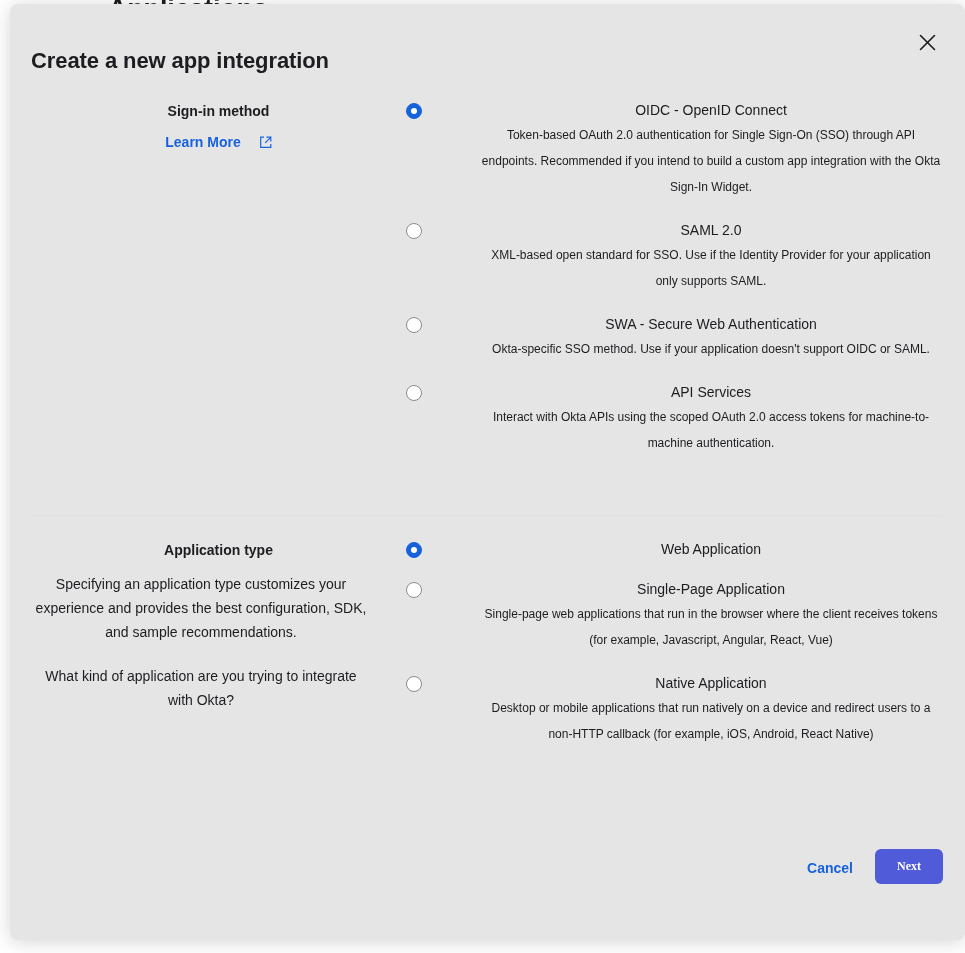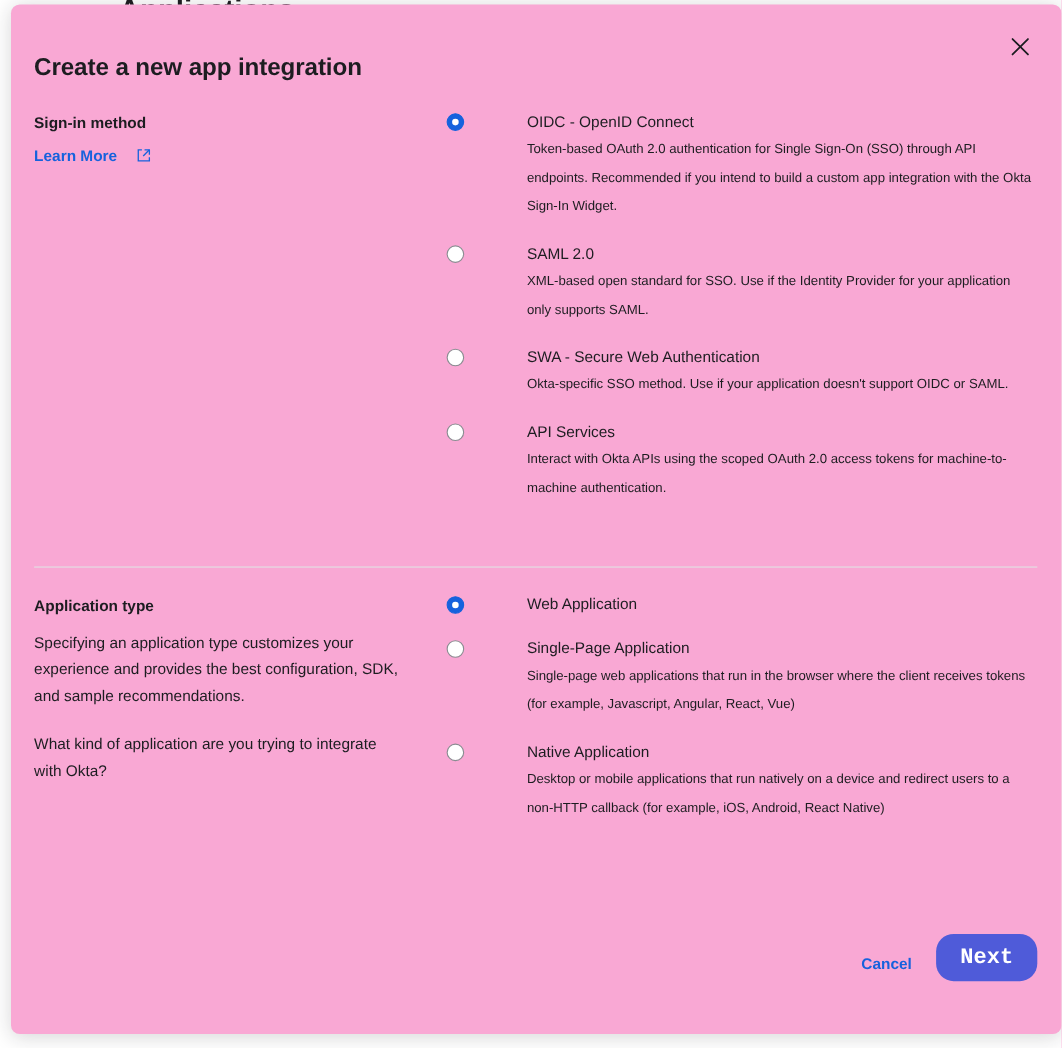--- a/index.html
+++ b/index.html
@@ -33,21 +33,21 @@
     letter-spacing: -0.2px;
   }
 
   
   .modal {
     position: absolute;
     top: 4px;
     left: 10px;
     width: 955px;
     height: 936px;
-    background: #f9a8d4;
+    background: #e5e5e5;
     border-radius: 8px;
     box-shadow: 0 2px 18px rgba(29,29,33,0.18);
     overflow: hidden;
   }
 
   .close-btn {
     position: absolute;
     top: 24px;
     right: 24px;
     width: 28px;
@@ -70,20 +70,21 @@
     font-size: 22px;
     font-weight: bold;
     color: #1d1d21;
     letter-spacing: -0.1px;
   }
 
   .section {
     position: absolute;
     left: 21px;
     width: 912px;
+    text-align: center;
   }
   .section-sign-in { top: 96px; }
   .section-app-type { top: 535px; }
 
   .section-inner {
     display: flex;
     align-items: flex-start;
   }
   .col-left {
     width: 375px;
@@ -197,24 +198,24 @@
     font-size: 14px;
     font-weight: bold;
     font-family: "Liberation Sans", sans-serif;
     cursor: pointer;
     padding: 8px 4px;
   }
   .btn-next {
     border: none;
     background: #4f5bd9;
     color: #ffffff;
-    font-size: 20px;
-    font-weight: bold;
-    font-family: Liberation Mono, monospace;
-    border-radius: 16px;
+    font-size: 12px;
+    font-weight: bold;
+    font-family: Liberation Serif, serif;
+    border-radius: 6px;
     padding: 10px 22px;
     cursor: pointer;
   }
 </style>
 </head>
 <body>
 
 <div class="page-bg">
   <div class="bg-heading">Applications</div>
 </div>

